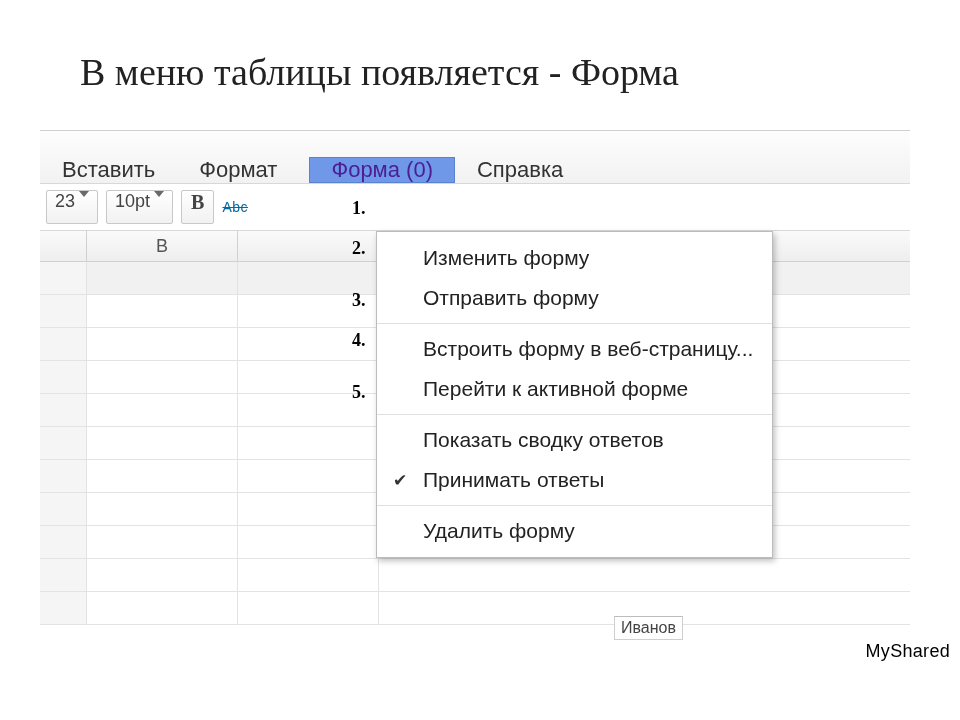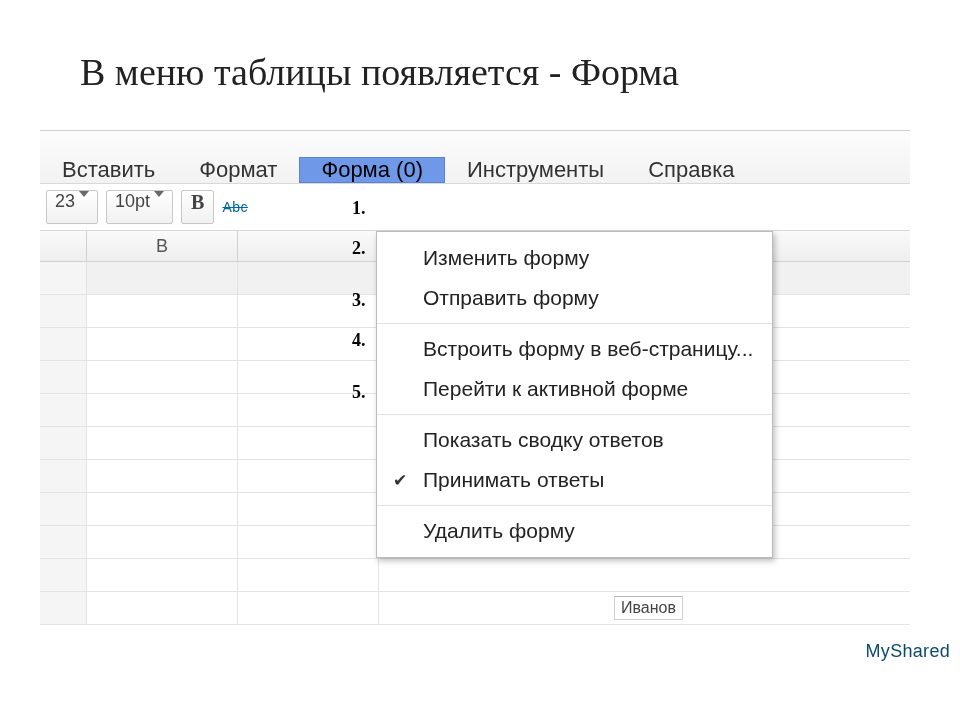--- a/index.html
+++ b/index.html
@@ -45,22 +45,23 @@
     color: #333;
   }
   .menu-item {
     padding: 0 22px;
     display: flex;
     align-items: center;
     cursor: default;
   }
   .menu-item.active {
     background: #6f98e8;
-    color: #000000;
+    color: #4c1d95;
     box-shadow: inset 0 0 0 1px #5a82cf;
+    margin-left: 10px;
   }
 
   
   .toolbar {
     height: 46px;
     display: flex;
     align-items: center;
     padding: 0 6px;
     border-bottom: 1px solid #d8d8d8;
     background: #fff;
@@ -169,30 +170,30 @@
     color: #000;
     z-index: 20;
   }
 
   
   .watermark {
     position: absolute;
     right: 10px;
     bottom: 58px;
     font-size: 18px;
-    color: #0c4a6e;
+    color: #000000;
     letter-spacing: 0.3px;
     font-family: Arial, sans-serif;
   }
 
   
   .bottom-snippet {
     position: absolute;
     left: 614px;
-    top: 596px;
+    top: 616px;
     font-size: 16px;
     color: #444;
     border: 1px solid #cfcfcf;
     border-top: 1px solid #bcbcbc;
     padding: 2px 6px;
     background: #fff;
     filter: blur(0.5px);
   }
 </style>
 </head>
@@ -201,21 +202,20 @@
 <div class="slide">
 
   <div class="slide-title">В меню таблицы появляется - Форма</div>
 
   <div class="app">
 
     <div class="menubar">
       <div class="menu-item">Вставить</div>
       <div class="menu-item">Формат</div>
       <div class="menu-item active">Форма (0)</div>
-      <div class="menu-item">Инструменты</div>
       <div class="menu-item">Справка</div>
     </div>
 
     <div class="toolbar">
       <div class="tb-btn">
         <span>23</span>
         <span class="caret"></span>
       </div>
       <div class="tb-btn">
         <span>10pt</span>

